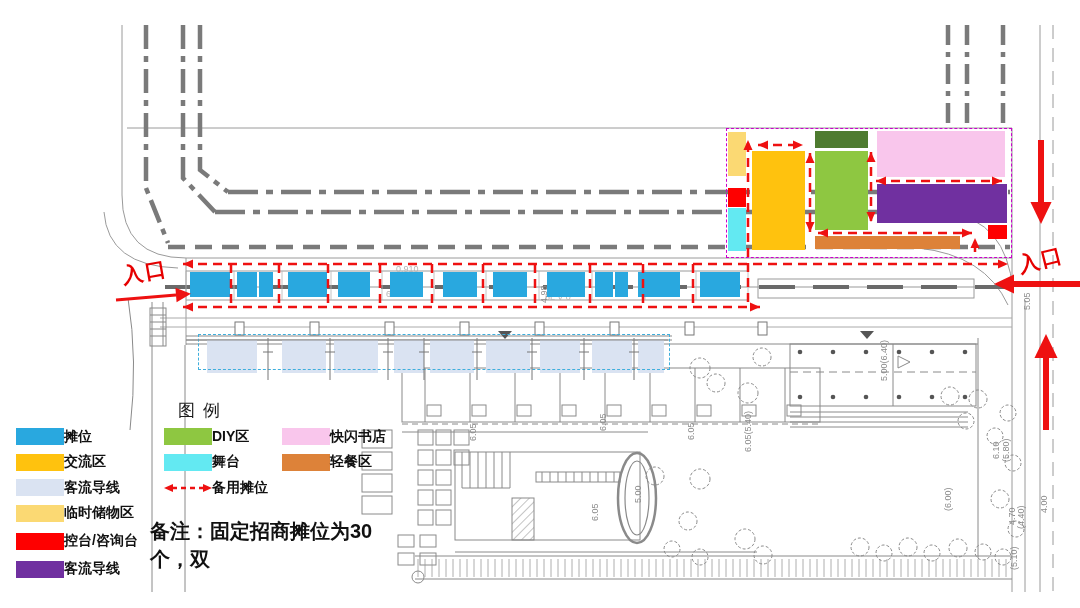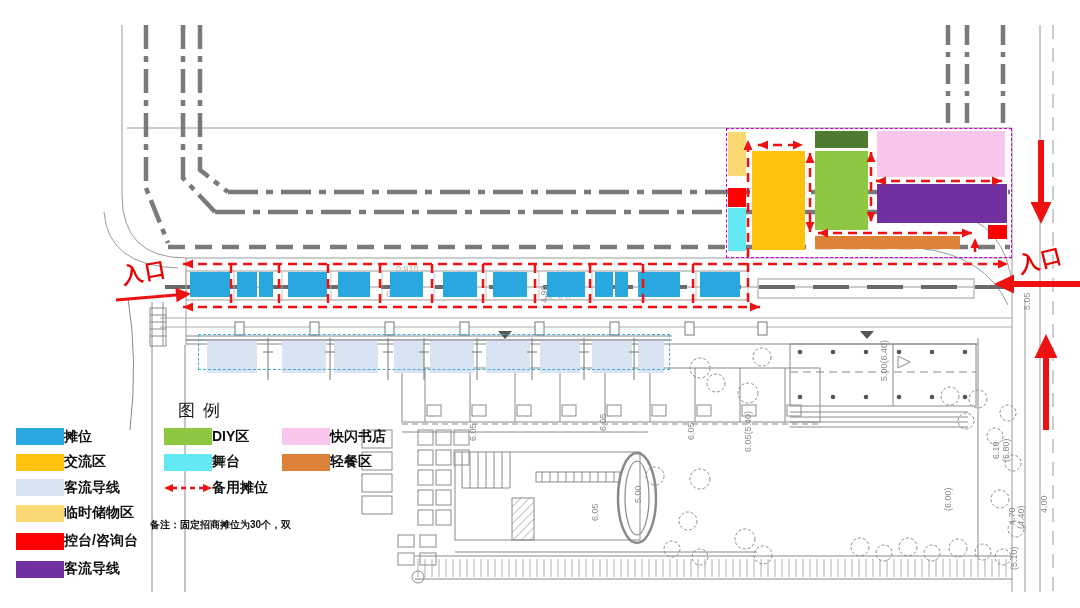--- a/index.html
+++ b/index.html
@@ -13,21 +13,21 @@
   .zone{position:absolute;}
   .boundary{position:absolute;background:transparent;}
   .entrance{position:absolute;color:#e60000;font-weight:bold;font-size:21px;letter-spacing:2px;}
   #legend-title{position:absolute;left:178px;top:399px;font-size:17px;color:#1a1a1a;letter-spacing:8px;}
   .leg-col{position:absolute;top:428px;}
   #leg-col1{left:16px;}  #leg-col2{left:152px;padding-left:12px;} #leg-col3{left:282px;}
   .leg-row{display:flex;align-items:center;height:17px;margin-bottom:8.5px;}
   .leg-row.tall{margin-bottom:11px;}
   .swatch{width:48px;height:17px;flex:0 0 48px;}
   .leg-label{margin-left:0;font-size:14px;font-weight:bold;color:#111;white-space:nowrap;}
-  #note{position:absolute;left:150px;top:518px;width:242px;font-size:10px;font-weight:bold;
+  #note{position:absolute;left:150px;top:518px;width:242px;font-size:20px;font-weight:bold;
         color:#111;line-height:1.38;}
   .el-label{font-size:9px;fill:#8a8a8a;}
   .frag{font-size:9px;fill:#b5b5b5;}
 </style>
 </head>
 <body>
 
 <div id="stage">
 
   <svg id="base-svg" width="1080" height="608">

